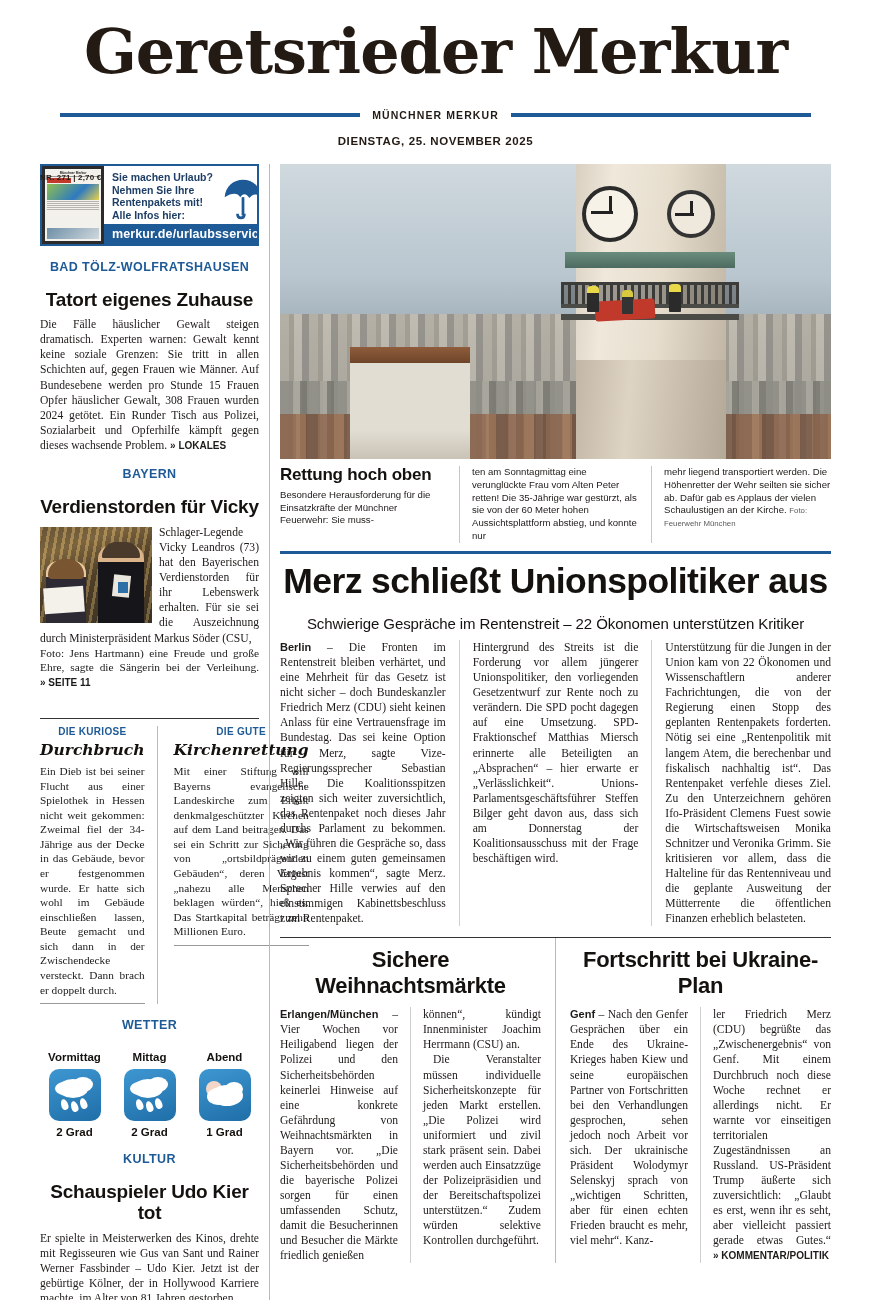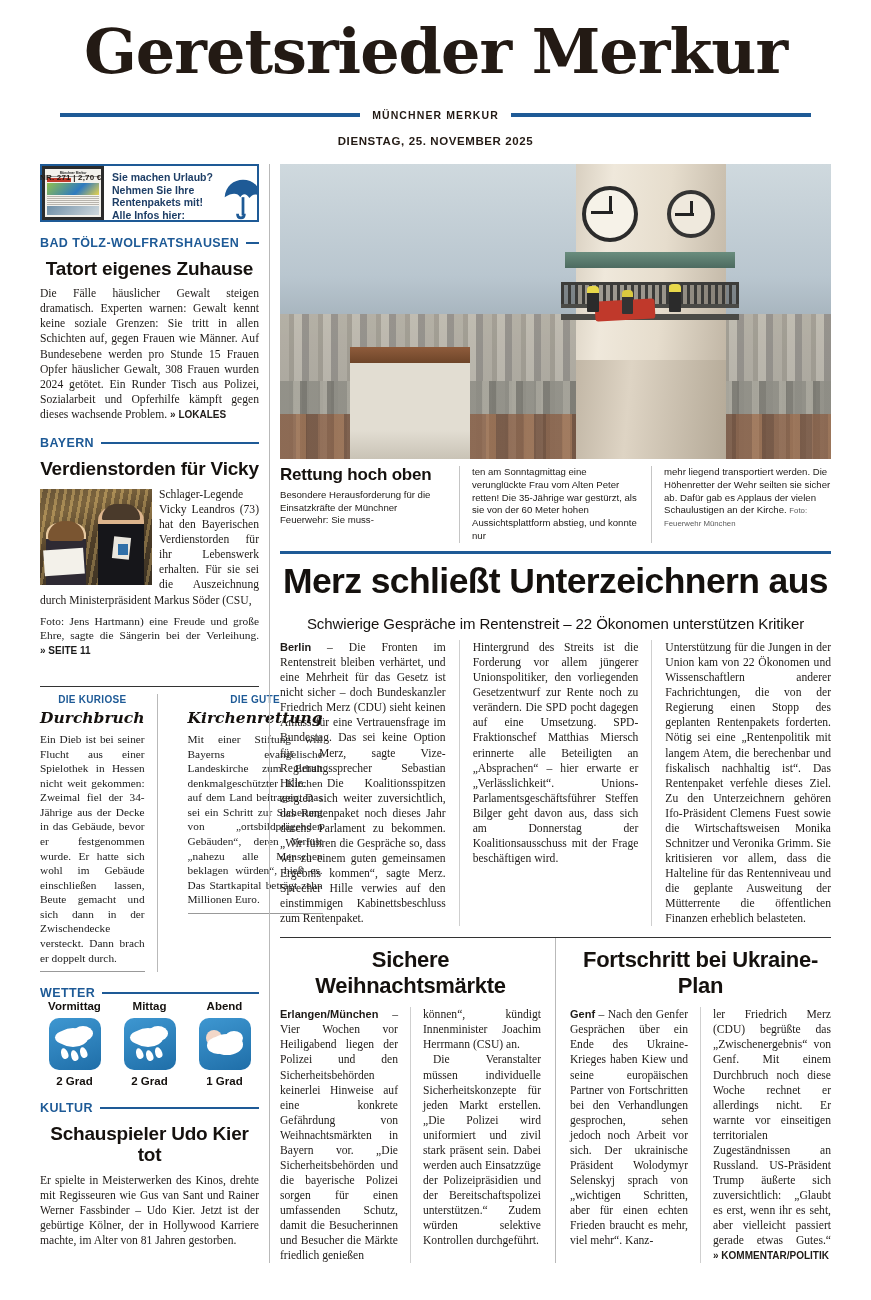--- a/index.html
+++ b/index.html
@@ -46,21 +46,21 @@
   }
 
   
   .grid { display:flex; gap:0; margin-top: 17px; }
   .col-left { width: 229px; flex: 0 0 229px; padding-right: 10px; }
   .col-right { flex: 1 1 auto; padding-left: 10px; border-left: 1px solid #b9b9b9; }
 
   
   .promo {
     border: 2px solid #1e5a96;
-    height: 58px; display:flex; overflow:hidden; background:#fff;
+    height: 82px; display:flex; overflow:hidden; background:#fff;
   }
   .promo-thumb {
     width:62px; flex:0 0 62px; background:#2b2b2b;
     padding:3px; display:flex; align-items:stretch;
   }
   .promo-paper {
     background:#f3f1ec; width:100%; padding:2px 2px;
     display:flex; flex-direction:column; gap:1px;
   }
   .pp-title { font-size:3.2px; font-weight:700; text-align:center;
@@ -77,21 +77,21 @@
     font-family:"Liberation Sans", sans-serif;
     font-weight:700; font-size:10.5px; color:#1e3e66; line-height:1.21;
   }
   .umbrella { position:absolute; right:8px; top:11px; width:46px; height:44px; }
   .promo-bar {
     background:#1e5a96; color:#fff; font-family:"Liberation Sans",sans-serif;
     font-weight:700; font-size:12.5px; padding:3px 8px 4px 8px; letter-spacing:.1px;
   }
 
   
-  .kicker-row { display:flex; align-items:center; gap:7px; margin-top:14px; }
+  .kicker-row { display:flex; align-items:center; gap:7px; margin-top:14px;flex-direction:column; }
   .kicker {
     font-family:"Liberation Sans", sans-serif; font-weight:700;
     font-size:12.5px; letter-spacing:.4px; color:#1e5a96; white-space:nowrap;
   }
   .kicker-line { height:2px; background:#1e5a96; flex:1; }
 
   .lead-head {
     font-family:"Liberation Sans", sans-serif; font-weight:700;
     font-size:19px; text-align:center; color:#15110e;
     margin-top:8px; line-height:1.12; letter-spacing:-.2px;
@@ -120,36 +120,36 @@
   .vp-p1 { position:absolute; left:6px; bottom:0; width:40px; height:62px;
            background:linear-gradient(180deg,#e8c9a0 0 16px,#2e2a33 16px 100%); border-radius:12px 12px 0 0;}
   .vp-p1 .hair{ position:absolute; left:2px; top:-2px; width:36px; height:20px; background:#7a5531; border-radius:16px 16px 4px 4px;}
   .vp-p2 { position:absolute; right:8px; bottom:0; width:46px; height:78px;
            background:linear-gradient(180deg,#dcb48c 0 17px,#16161a 17px 100%); border-radius:14px 14px 0 0;}
   .vp-p2 .hair{ position:absolute; left:4px; top:-3px; width:38px; height:16px; background:#4a3a2b; border-radius:18px 18px 2px 2px;}
   .vp-doc { position:absolute; left:4px; bottom:10px; width:40px; height:26px; background:#f3f1ea; transform:rotate(-4deg);}
   .vp-doc2{ position:absolute; right:22px; bottom:26px; width:17px; height:22px; background:#e9e6de; transform:rotate(6deg);}
   .vp-medal{position:absolute; right:24px; bottom:30px; width:10px;height:11px;background:#2f6fa8;}
   .vicky-text { font-size:11.6px; line-height:1.30; text-align:justify; color:#1e1a17;}
-  .vicky-after { font-size:11.4px; line-height:1.30; text-align:justify; clear:both;margin-top:6px; }
+  .vicky-after { font-size:11.4px; line-height:1.30; text-align:justify; clear:both; }
 
   
   .mini-wrap { display:flex; gap:12px; margin-top:28px;
                border-top:1.5px solid #333; padding-top:7px; }
   .mini { flex:1; }
-  .mini + .mini { border-left:1px solid #b9b9b9; padding-left:30px; }
+  .mini + .mini { border-left:1px solid #b9b9b9; padding-left:16px; }
   .mini-kick { font-family:"Liberation Sans",sans-serif; font-weight:700;
                font-size:10px; color:#1e5a96; text-align:center; letter-spacing:.3px;}
   .mini-title { font-family:"DejaVu Serif", serif; font-style:italic; font-weight:700;
                 font-size:15.5px; text-align:center; margin-top:3px; color:#15110e;}
   .mini-body { font-size:11.3px; line-height:1.29; text-align:justify; margin-top:5px;}
   .mini-rule { border-bottom:1px solid #999; margin-top:6px; }
 
   
-  .weather-row { display:flex; gap:6px; }
+  .weather-row { display:flex; gap:6px; margin-top:12px; }
   .wcell { flex:1; text-align:center; }
   .wlabel { font-family:"Liberation Sans",sans-serif; font-weight:700; font-size:11.5px; color:#15110e;}
   .wicon { width:52px; height:52px; margin:6px auto 5px auto;
            border-radius:10px; background:linear-gradient(160deg,#3e97d1,#1f6ea8); position:relative; overflow:hidden;}
   .cloud { position:absolute; background:#fff; border-radius:50%; }
   .drop { position:absolute; width:7px; height:11px; background:#fff;
           border-radius:50% 50% 50% 50% / 62% 62% 38% 38%; transform:rotate(-18deg);}
   .wtemp { font-family:"Liberation Sans",sans-serif; font-weight:700; font-size:11.5px; color:#15110e;}
 
   
@@ -433,21 +433,21 @@
         <div class="cap-col">
           <div class="cap-text" style="margin-top:0">
             <span>mehr liegend transportiert werden. Die Höhenretter der Wehr seilten sie sicher ab. Dafür gab es Applaus der vielen Schaulustigen an der Kirche.</span>
             <span class="cap-credit">Foto: Feuerwehr München</span>
           </div>
         </div>
       </div>
 
       <div class="thick-rule"></div>
 
-      <div class="main-head">Merz schließt Unterzeichnern aus</div>
+      <div class="main-head">Merz schließt Unionspolitiker aus</div>
       <div class="main-sub">Schwierige Gespräche im Rentenstreit – 22 Ökonomen unterstützen Kritiker</div>
 
       <div class="cols3">
         <div>
           <div class="art">
             <p class="first"><span class="dl">Berlin</span><span> – Die Fronten im Rentenstreit bleiben verhärtet, und eine Mehrheit für das Gesetz ist nicht sicher – doch Bundeskanzler Friedrich Merz (CDU) sieht keinen Anlass für eine Vertrauensfrage im Bundestag. Das sei keine Option für Merz, sagte Vize-Regierungssprecher Sebastian Hille. Die Koalitionsspitzen zeigten sich weiter zuversichtlich, das Rentenpaket noch dieses Jahr durchs Parlament zu bekommen. „Wir führen die Gespräche so, dass wir zu einem guten gemeinsamen Ergebnis kommen“, sagte Merz. Sprecher Hille verwies auf den einstimmigen Kabinettsbeschluss zum Rentenpaket.</span></p>
           </div>
         </div>
         <div>
           <div class="art">

